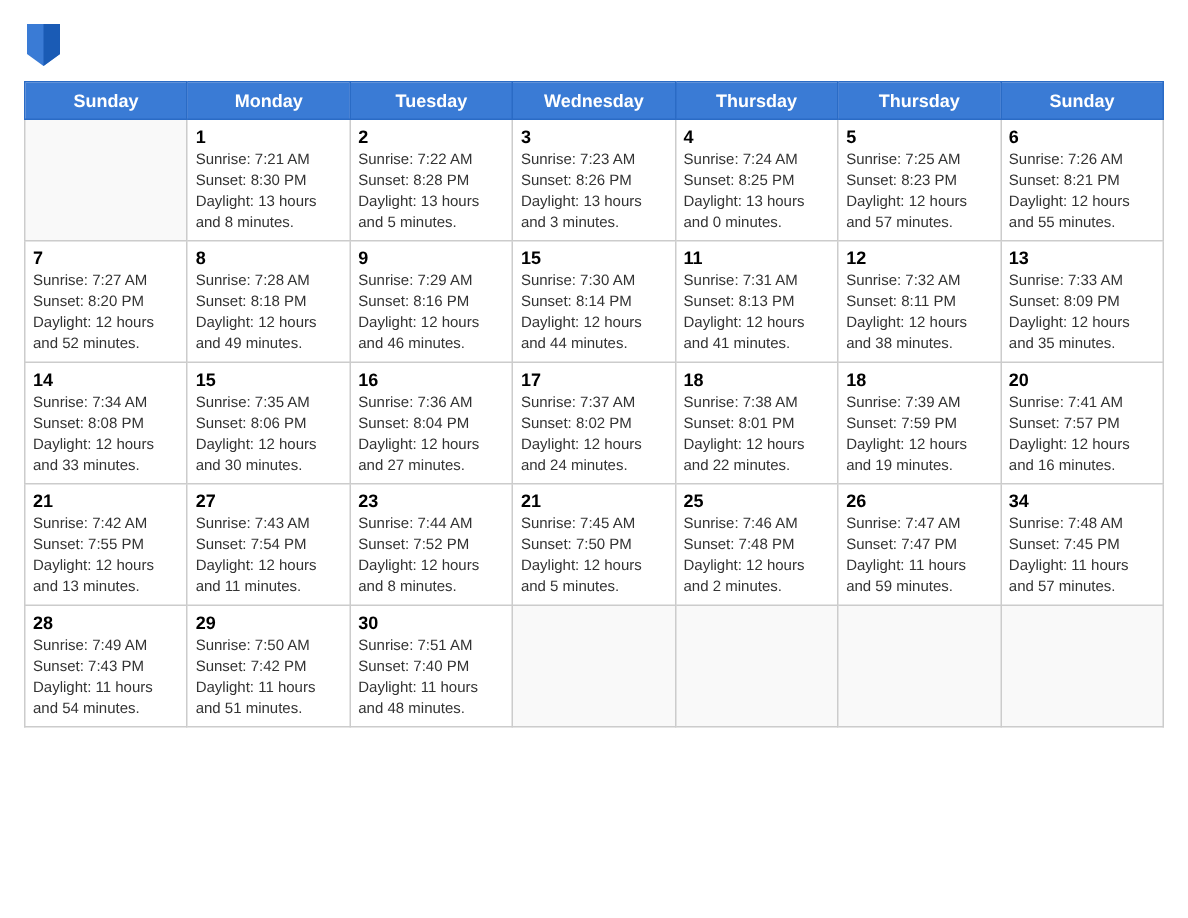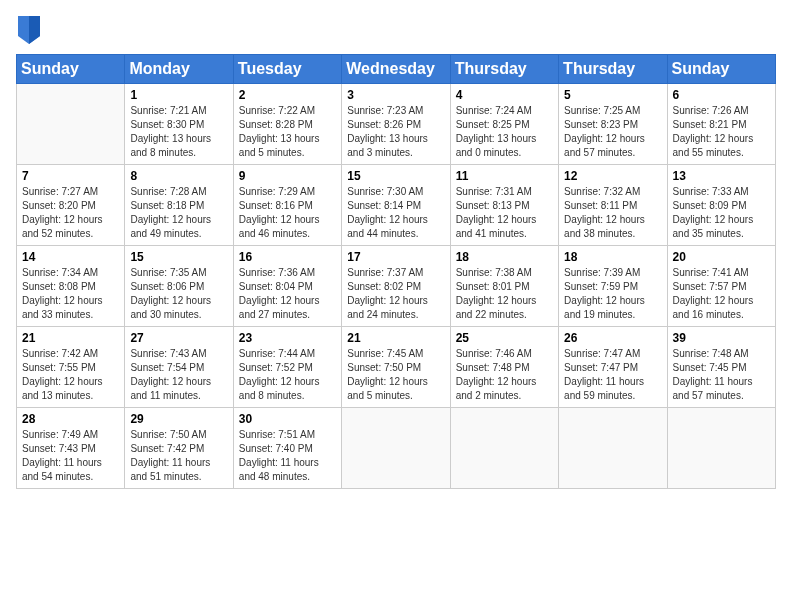--- a/index.html
+++ b/index.html
@@ -44,22 +44,22 @@
     }
     .calendar {
       width: 100%;
       border-collapse: collapse;
       font-size: 10.5px;
     }
     .calendar th {
       background: #3a7bd5;
       color: #fff;
       padding: 5px 4px;
-      text-align: left;
-      font-size: 16px;
+      text-align: center;
+      font-size: 12px;
       border: 1px solid #2a6bc5;
     }
     .calendar td {
       border: 1px solid #ccc;
       vertical-align: top;
       padding: 4px 5px;
       width: 108px;
       height: 80px;
     }
     .day-number {
@@ -220,21 +220,21 @@
         </td>
         <td>
           <span class="day-number">25</span>
           <div class="day-info">Sunrise: 7:46 AM<br>Sunset: 7:48 PM<br>Daylight: 12 hours and 2 minutes.</div>
         </td>
         <td>
           <span class="day-number">26</span>
           <div class="day-info">Sunrise: 7:47 AM<br>Sunset: 7:47 PM<br>Daylight: 11 hours and 59 minutes.</div>
         </td>
         <td>
-          <span class="day-number">39</span>
+          <span class="day-number">34</span>
           <div class="day-info">Sunrise: 7:48 AM<br>Sunset: 7:45 PM<br>Daylight: 11 hours and 57 minutes.</div>
         </td>
       </tr>
       <tr>
         <td>
           <span class="day-number">28</span>
           <div class="day-info">Sunrise: 7:49 AM<br>Sunset: 7:43 PM<br>Daylight: 11 hours and 54 minutes.</div>
         </td>
         <td>
           <span class="day-number">29</span>

